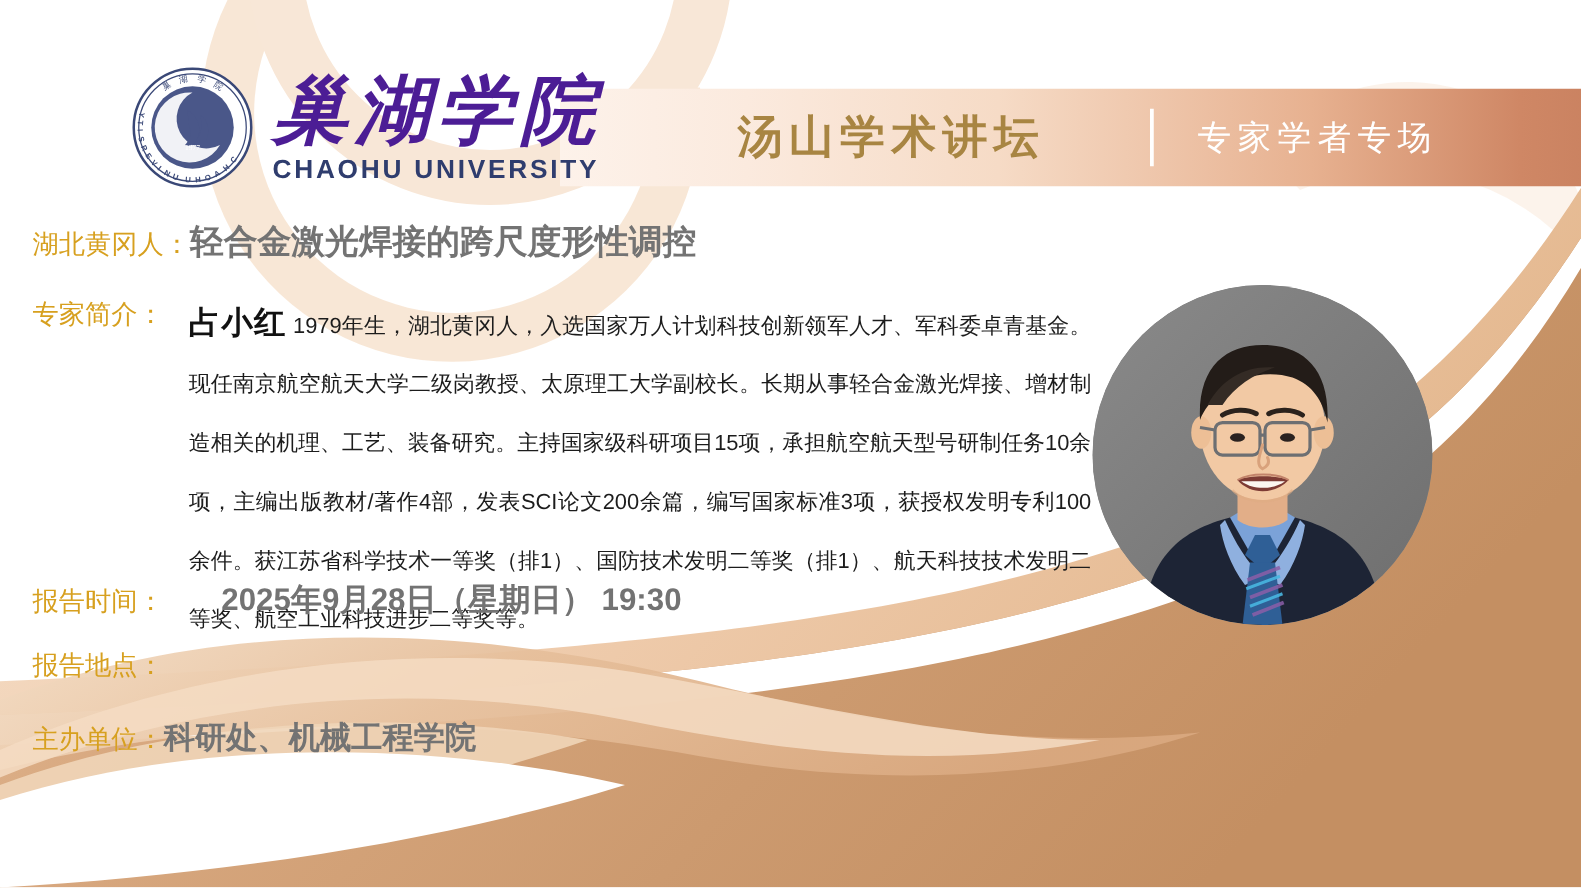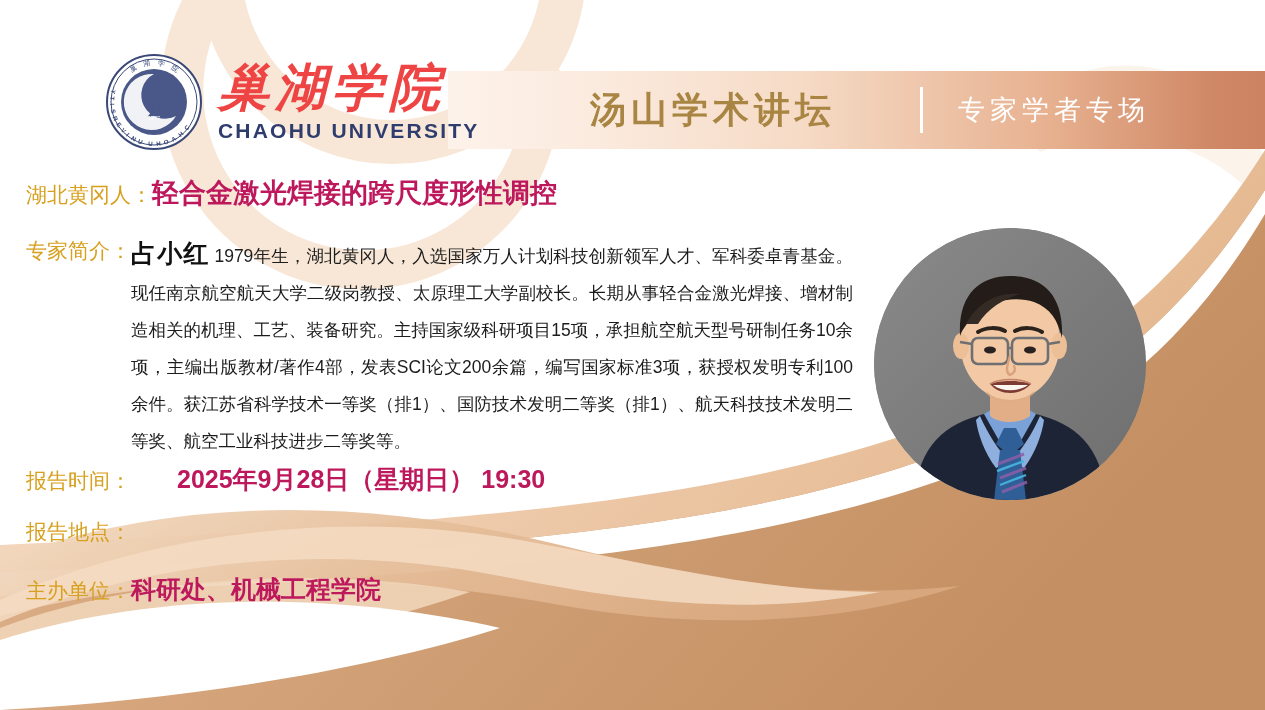--- a/index.html
+++ b/index.html
@@ -91,23 +91,23 @@
     position: absolute;
     left: 104px;
     top: 52px;
     display: flex;
     align-items: center;
     gap: 14px;
   }
   .logo-seal { width: 100px; height: 100px; }
   .logo-text { display: flex; flex-direction: column; line-height: 1; }
   .logo-cn {
-    font-size: 51px;
-    font-weight: bold;
-    color: #ef4444;
+    font-size: 60px;
+    font-weight: bold;
+    color: #4c1d95;
     letter-spacing: 6px;
     font-family: "Liberation Serif", "DejaVu Serif", serif;
     font-style: italic;
   }
   .logo-en {
     margin-top: 6px;
     font-size: 21px;
     font-weight: bold;
     color: #2f3d6e;
     letter-spacing: 2.2px;
@@ -119,35 +119,35 @@
     display: flex;
     align-items: baseline;
   }
   .label {
     color: #d7a01f;
     font-size: 21px;
     white-space: nowrap;
     flex: 0 0 auto;
   }
   .value-strong {
-    color: #be185d;
+    color: #737373;
     font-size: 25px;
     font-weight: bold;
     white-space: nowrap;
   }
 
   #row-title { left: 26px; top: 175px; }
   #row-title .value-strong { font-size: 27px; }
 
   #row-bio { left: 26px; top: 235px; width: 850px; align-items: flex-start; }
   .bio-body {
-    margin-left: 0;
+    margin-left: 20px;
     width: 722px;
     font-size: 17.5px;
-    line-height: 37px;
+    line-height: 47px;
     color: #1c1c1c;
     text-align: justify;
   }
   .bio-name {
     font-size: 25px;
     font-weight: bold;
     color: #111111;
     letter-spacing: 1px;
   }
   #row-bio .label { position: relative; top: 2px; }

